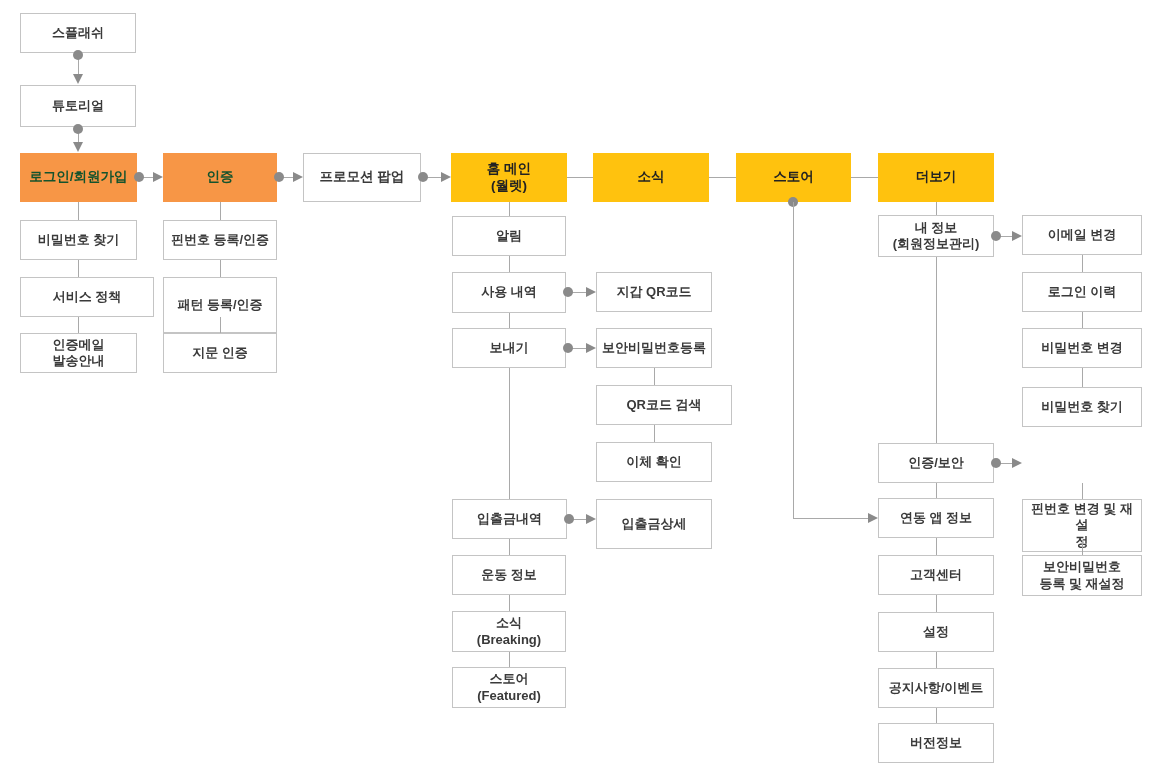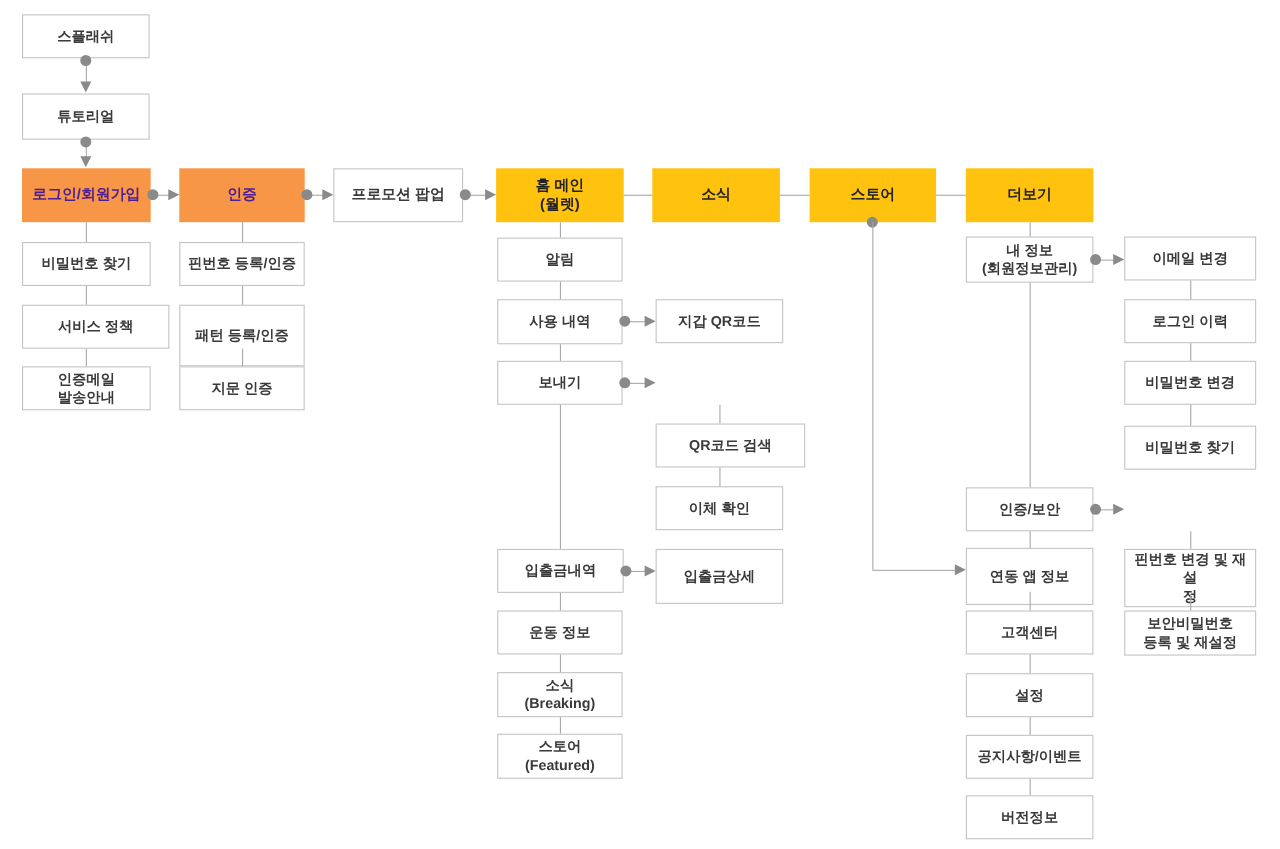--- a/index.html
+++ b/index.html
@@ -6,21 +6,21 @@
   html, body { width: 1164px; height: 772px; background: #ffffff; }
   body { font-family: "Liberation Sans", sans-serif; position: relative; overflow: hidden; }
   .canvas { position: absolute; left: 0; top: 0; width: 1164px; height: 772px; }
   .node {
     position: absolute; display: flex; align-items: center; justify-content: center;
     text-align: center; background: #ffffff; border: 1px solid var(--box-border, #c4c4c4);
     font-size: 13px; font-weight: 600; color: var(--text, #3a3a3a);
     white-space: pre-line; line-height: 1.25; padding: 2px;
   }
   .node.lvl { font-size: 13.5px; font-weight: 700; }
-  .node.orange { background: var(--primary-orange, #F79646); border: none; color: #4c1d95; }
+  .node.orange { background: var(--primary-orange, #F79646); border: none; color: #14532d; }
   .node.yellow { background: var(--primary-yellow, #FFC20E); border: none; color: #222222; }
   .hline { position: absolute; height: 1px; background: var(--line-gray, #a9a9a9); }
   .vline { position: absolute; width: 1px; background: var(--line-gray, #a9a9a9); }
   .dot { position: absolute; width: 10px; height: 10px; border-radius: 50%; background: var(--connector-gray, #8a8a8a); }
   .arr-r { position: absolute; width: 0; height: 0; border-top: 5px solid transparent; border-bottom: 5px solid transparent; border-left: 10px solid var(--connector-gray, #8a8a8a); }
   .arr-d { position: absolute; width: 0; height: 0; border-left: 5px solid transparent; border-right: 5px solid transparent; border-top: 10px solid var(--connector-gray, #8a8a8a); }
 </style>
 </head>
 <body>
 
@@ -44,38 +44,39 @@
   <div class="node lvl yellow" style="left:451px;top:153px;width:116px;height:49px">홈 메인
 (월렛)</div>
   <div class="node lvl yellow" style="left:593px;top:153px;width:116px;height:49px">소식</div>
   <div class="node lvl yellow" style="left:736px;top:153px;width:115px;height:49px">스토어</div>
   <div class="node lvl yellow" style="left:878px;top:153px;width:116px;height:49px">더보기</div>
 
   <div class="node" style="left:452px;top:216px;width:114px;height:40px">알림</div>
   <div class="node" style="left:452px;top:272px;width:114px;height:41px">사용 내역</div>
   <div class="node" style="left:596px;top:272px;width:116px;height:40px">지갑 QR코드</div>
   <div class="node" style="left:452px;top:328px;width:114px;height:40px">보내기</div>
+  <div class="node" style="left:596px;top:328px;width:116px;height:40px">보안비밀번호등록</div>
   <div class="node" style="left:596px;top:385px;width:136px;height:40px">QR코드 검색</div>
   <div class="node" style="left:596px;top:442px;width:116px;height:40px">이체 확인</div>
   <div class="node" style="left:452px;top:499px;width:115px;height:40px">입출금내역</div>
   <div class="node" style="left:596px;top:499px;width:116px;height:50px">입출금상세</div>
   <div class="node" style="left:452px;top:555px;width:114px;height:40px">운동 정보</div>
   <div class="node" style="left:452px;top:611px;width:114px;height:41px">소식
 (Breaking)</div>
   <div class="node" style="left:452px;top:667px;width:114px;height:41px">스토어
 (Featured)</div>
 
   <div class="node" style="left:878px;top:215px;width:116px;height:42px">내 정보
 (회원정보관리)</div>
   <div class="node" style="left:1022px;top:215px;width:120px;height:40px">이메일 변경</div>
   <div class="node" style="left:1022px;top:272px;width:120px;height:40px">로그인 이력</div>
   <div class="node" style="left:1022px;top:328px;width:120px;height:40px">비밀번호 변경</div>
   <div class="node" style="left:1022px;top:387px;width:120px;height:40px">비밀번호 찾기</div>
   <div class="node" style="left:878px;top:443px;width:116px;height:40px">인증/보안</div>
-  <div class="node" style="left:878px;top:498px;width:116px;height:52px">연동 앱 정보</div>
+  <div class="node" style="left:878px;top:498px;width:116px;height:40px">연동 앱 정보</div>
   <div class="node" style="left:1022px;top:499px;width:120px;height:53px">핀번호 변경 및 재설
 정</div>
   <div class="node" style="left:878px;top:555px;width:116px;height:40px">고객센터</div>
   <div class="node" style="left:1022px;top:555px;width:120px;height:41px">보안비밀번호
 등록 및 재설정</div>
   <div class="node" style="left:878px;top:612px;width:116px;height:40px">설정</div>
   <div class="node" style="left:878px;top:668px;width:116px;height:40px">공지사항/이벤트</div>
   <div class="node" style="left:878px;top:723px;width:116px;height:40px">버전정보</div>
 
   <div class="vline" style="left:78px;top:53px;height:25px"></div>

